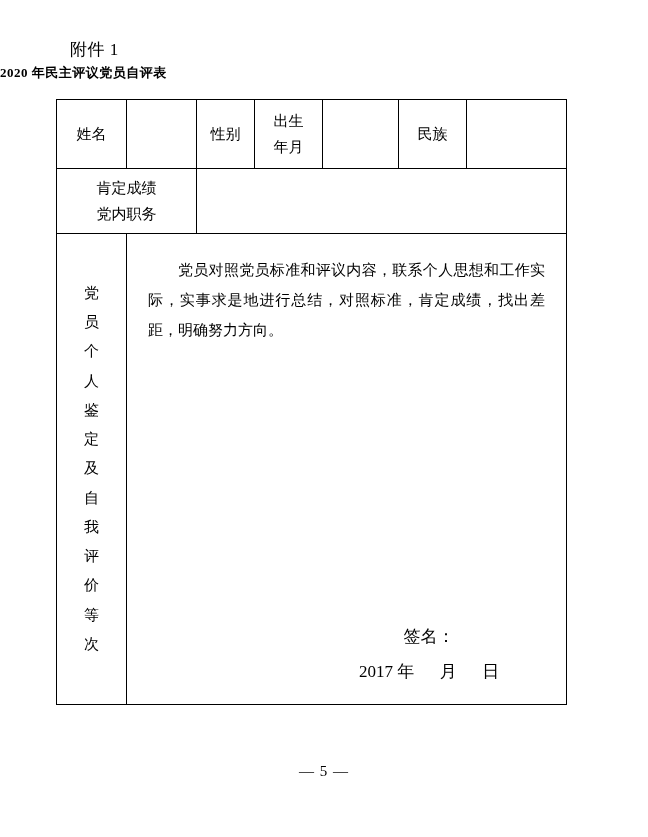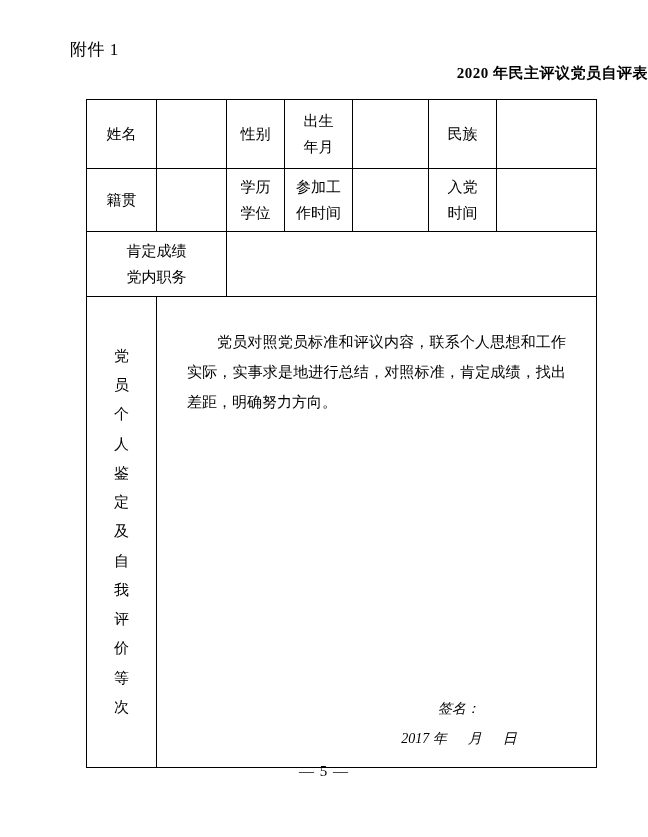--- a/index.html
+++ b/index.html
@@ -27,28 +27,28 @@
     left: 70px;
     top: 38px;
     font-size: 17px;
     letter-spacing: 0.5px;
   }
   .doc-title {
     position: absolute;
     left: 0;
     top: 64px;
     width: 648px;
-    text-align: right;
-    font-size: 15px;
+    text-align: left;
+    font-size: 13px;
     font-weight: bold;
     letter-spacing: 0.5px;
   }
   table.form {
     position: absolute;
-    left: 86px;
+    left: 56px;
     top: 99px;
     width: 510px;
     border-collapse: collapse;
     table-layout: fixed;
   }
   table.form td {
     border: 1px solid #000000;
     padding: 0;
     font-size: 15px;
     text-align: center;
@@ -80,30 +80,29 @@
     position: relative;
     height: 100%;
     padding: 14px 14px 0 14px;
     box-sizing: border-box;
   }
   .content-para {
     font-size: 15px;
     line-height: 2.0;
     text-indent: 2em;
     text-align: justify;
-    margin: 16px;
+    margin: 7px;
   }
   .signature-block {
     position: absolute;
     left: 0;
     right: 0;
     bottom: 14px;
-    font-size: 14px;
+    font-size: 17px;
     line-height: 2.1;
-    font-style: italic;
   }
   .signature-line {
     padding-left: 165px;
   }
   .date-line {
     padding-left: 165px;
     white-space: pre;
   }
   .page-number {
     position: absolute;
@@ -139,32 +138,20 @@
       <tr class="r1">
         <td><span class="cell-label">姓名</span></td>
         <td><span></span></td>
         <td><span class="cell-label">性别</span></td>
         <td><span class="cell-label">出生
 年月</span></td>
         <td><span></span></td>
         <td><span class="cell-label">民族</span></td>
         <td colspan="2"><span></span></td>
       </tr>
-      <tr class="r2">
-        <td><span class="cell-label">籍贯</span></td>
-        <td><span></span></td>
-        <td><span class="cell-label">学历
-学位</span></td>
-        <td><span class="cell-label">参加工
-作时间</span></td>
-        <td><span></span></td>
-        <td><span class="cell-label">入党
-时间</span></td>
-        <td colspan="2"><span></span></td>
-      </tr>
       <tr class="r3">
         <td colspan="2"><span class="cell-label">肯定成绩
 党内职务</span></td>
         <td colspan="6"><span></span></td>
       </tr>
       <tr class="r4">
         <td>
           <span class="vlabel" style="white-space: pre-line;">党
 员
 个

